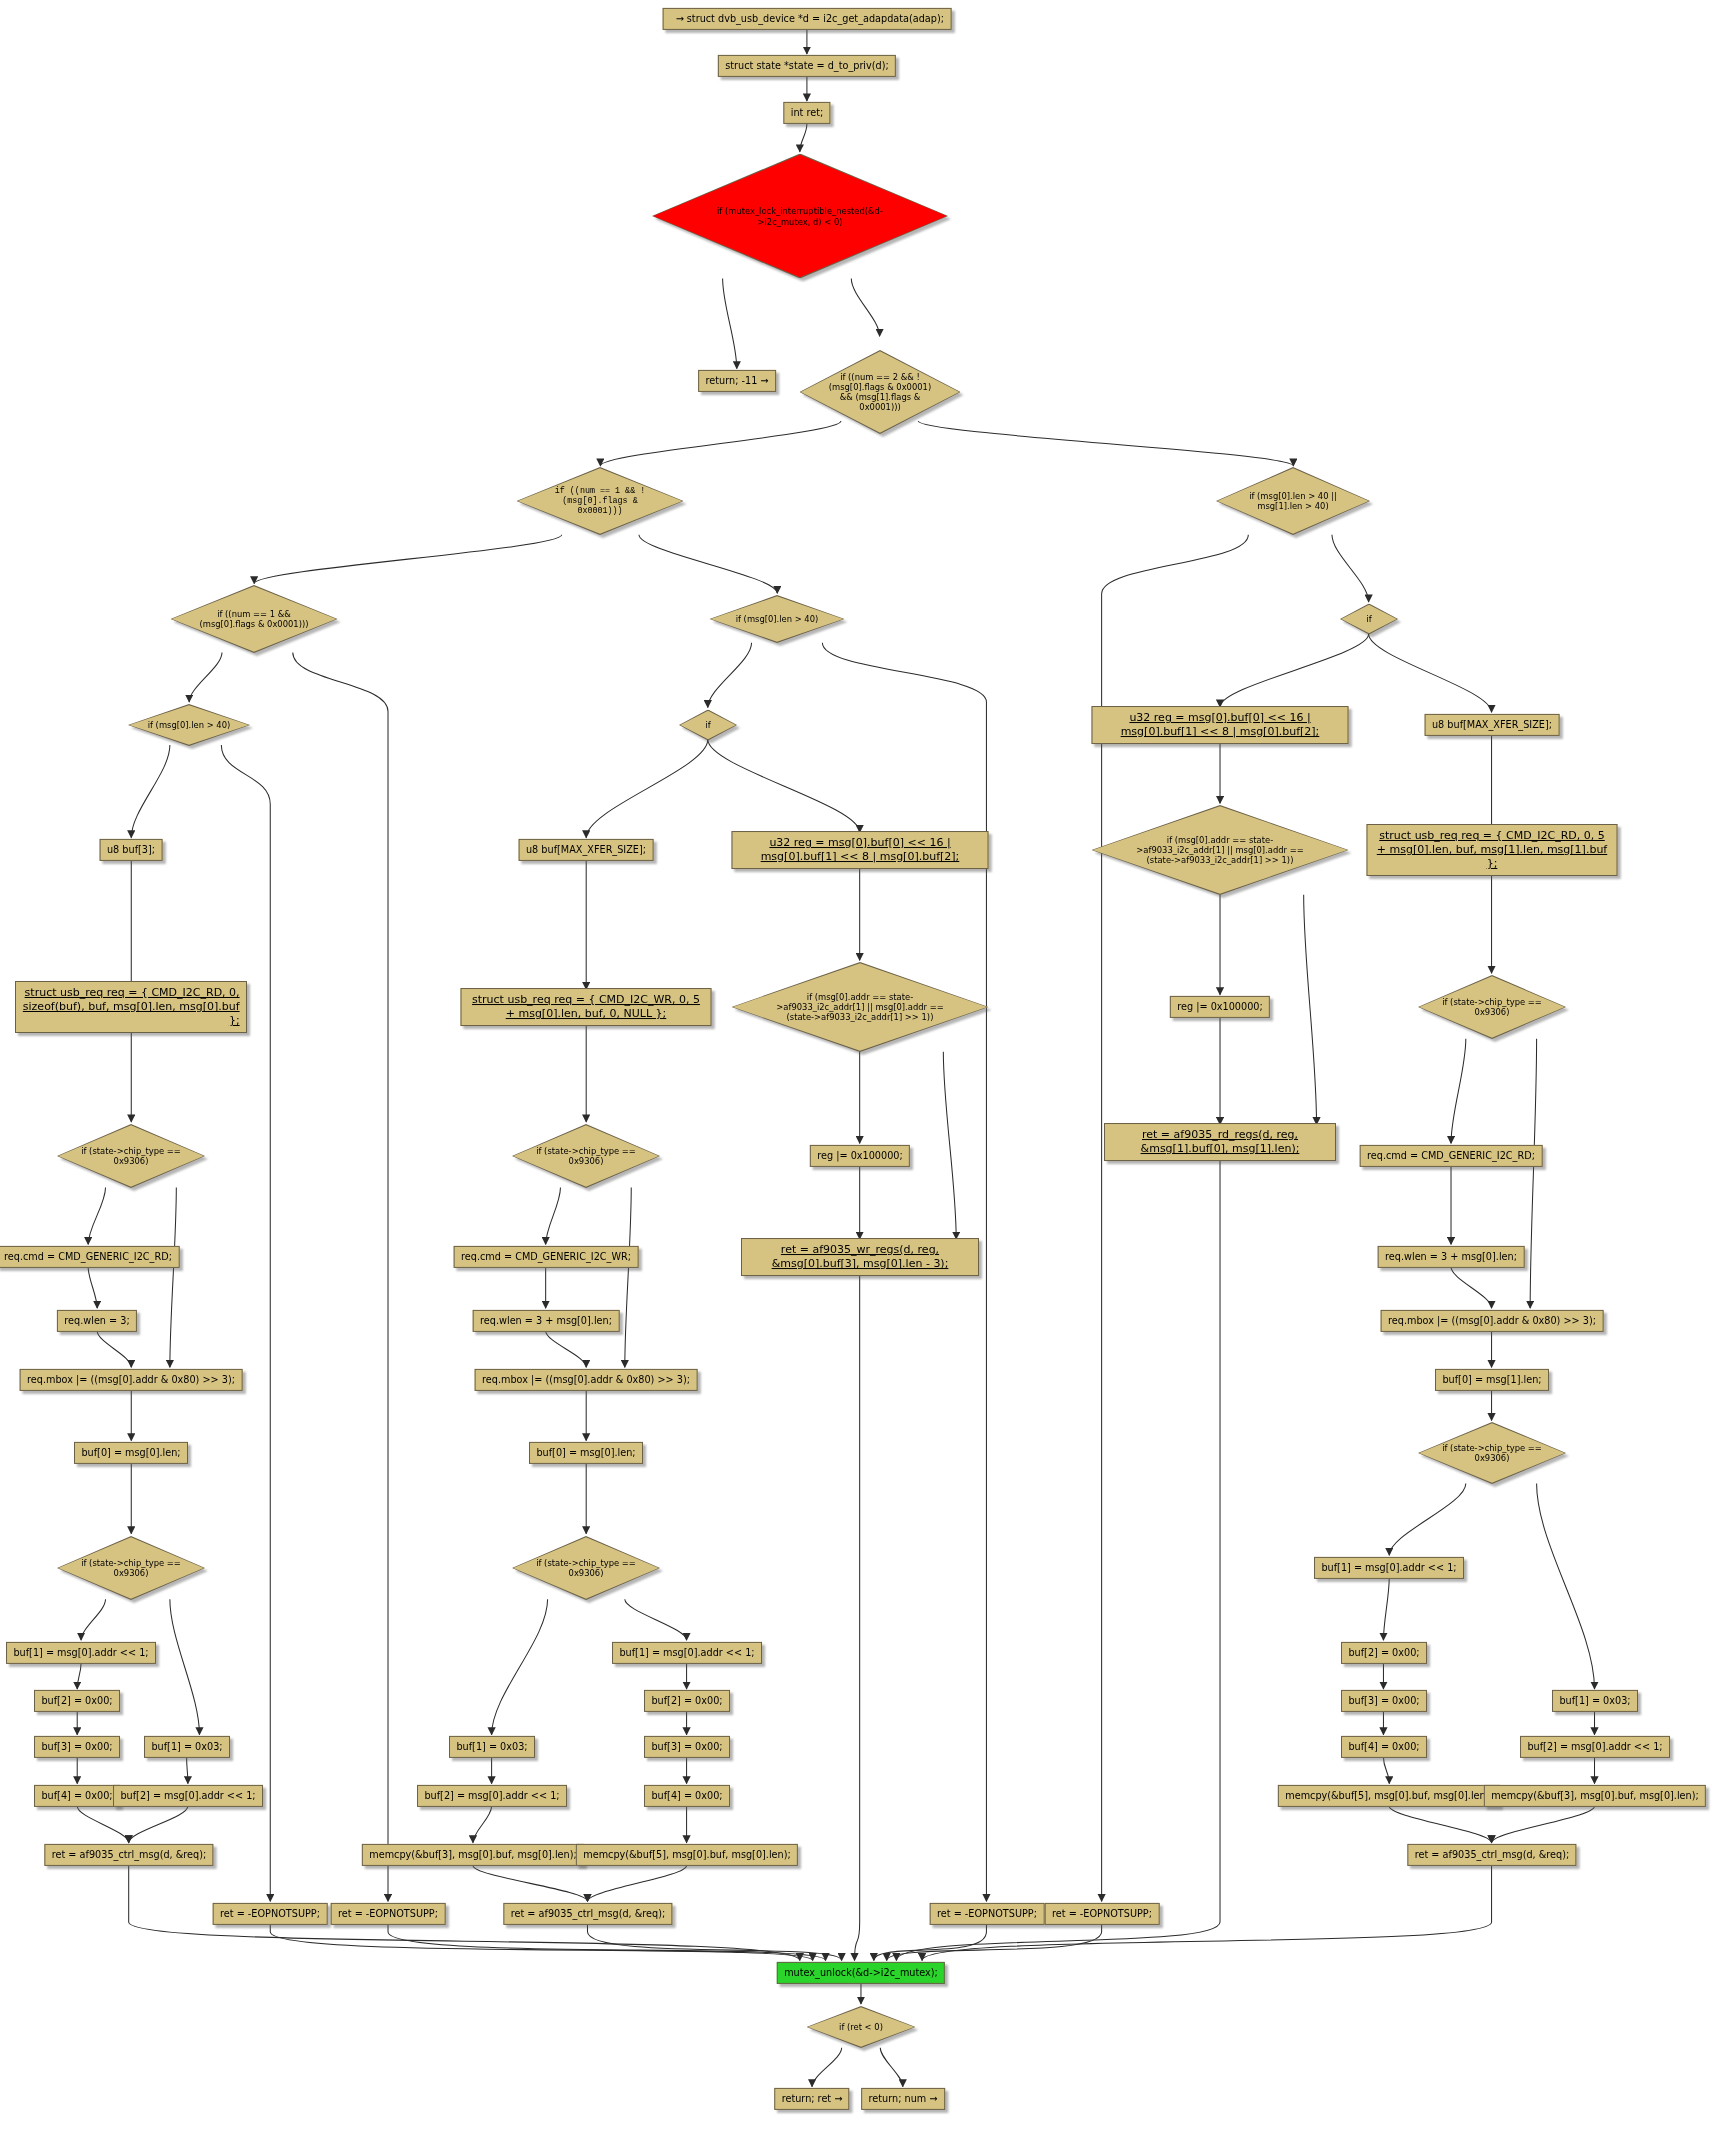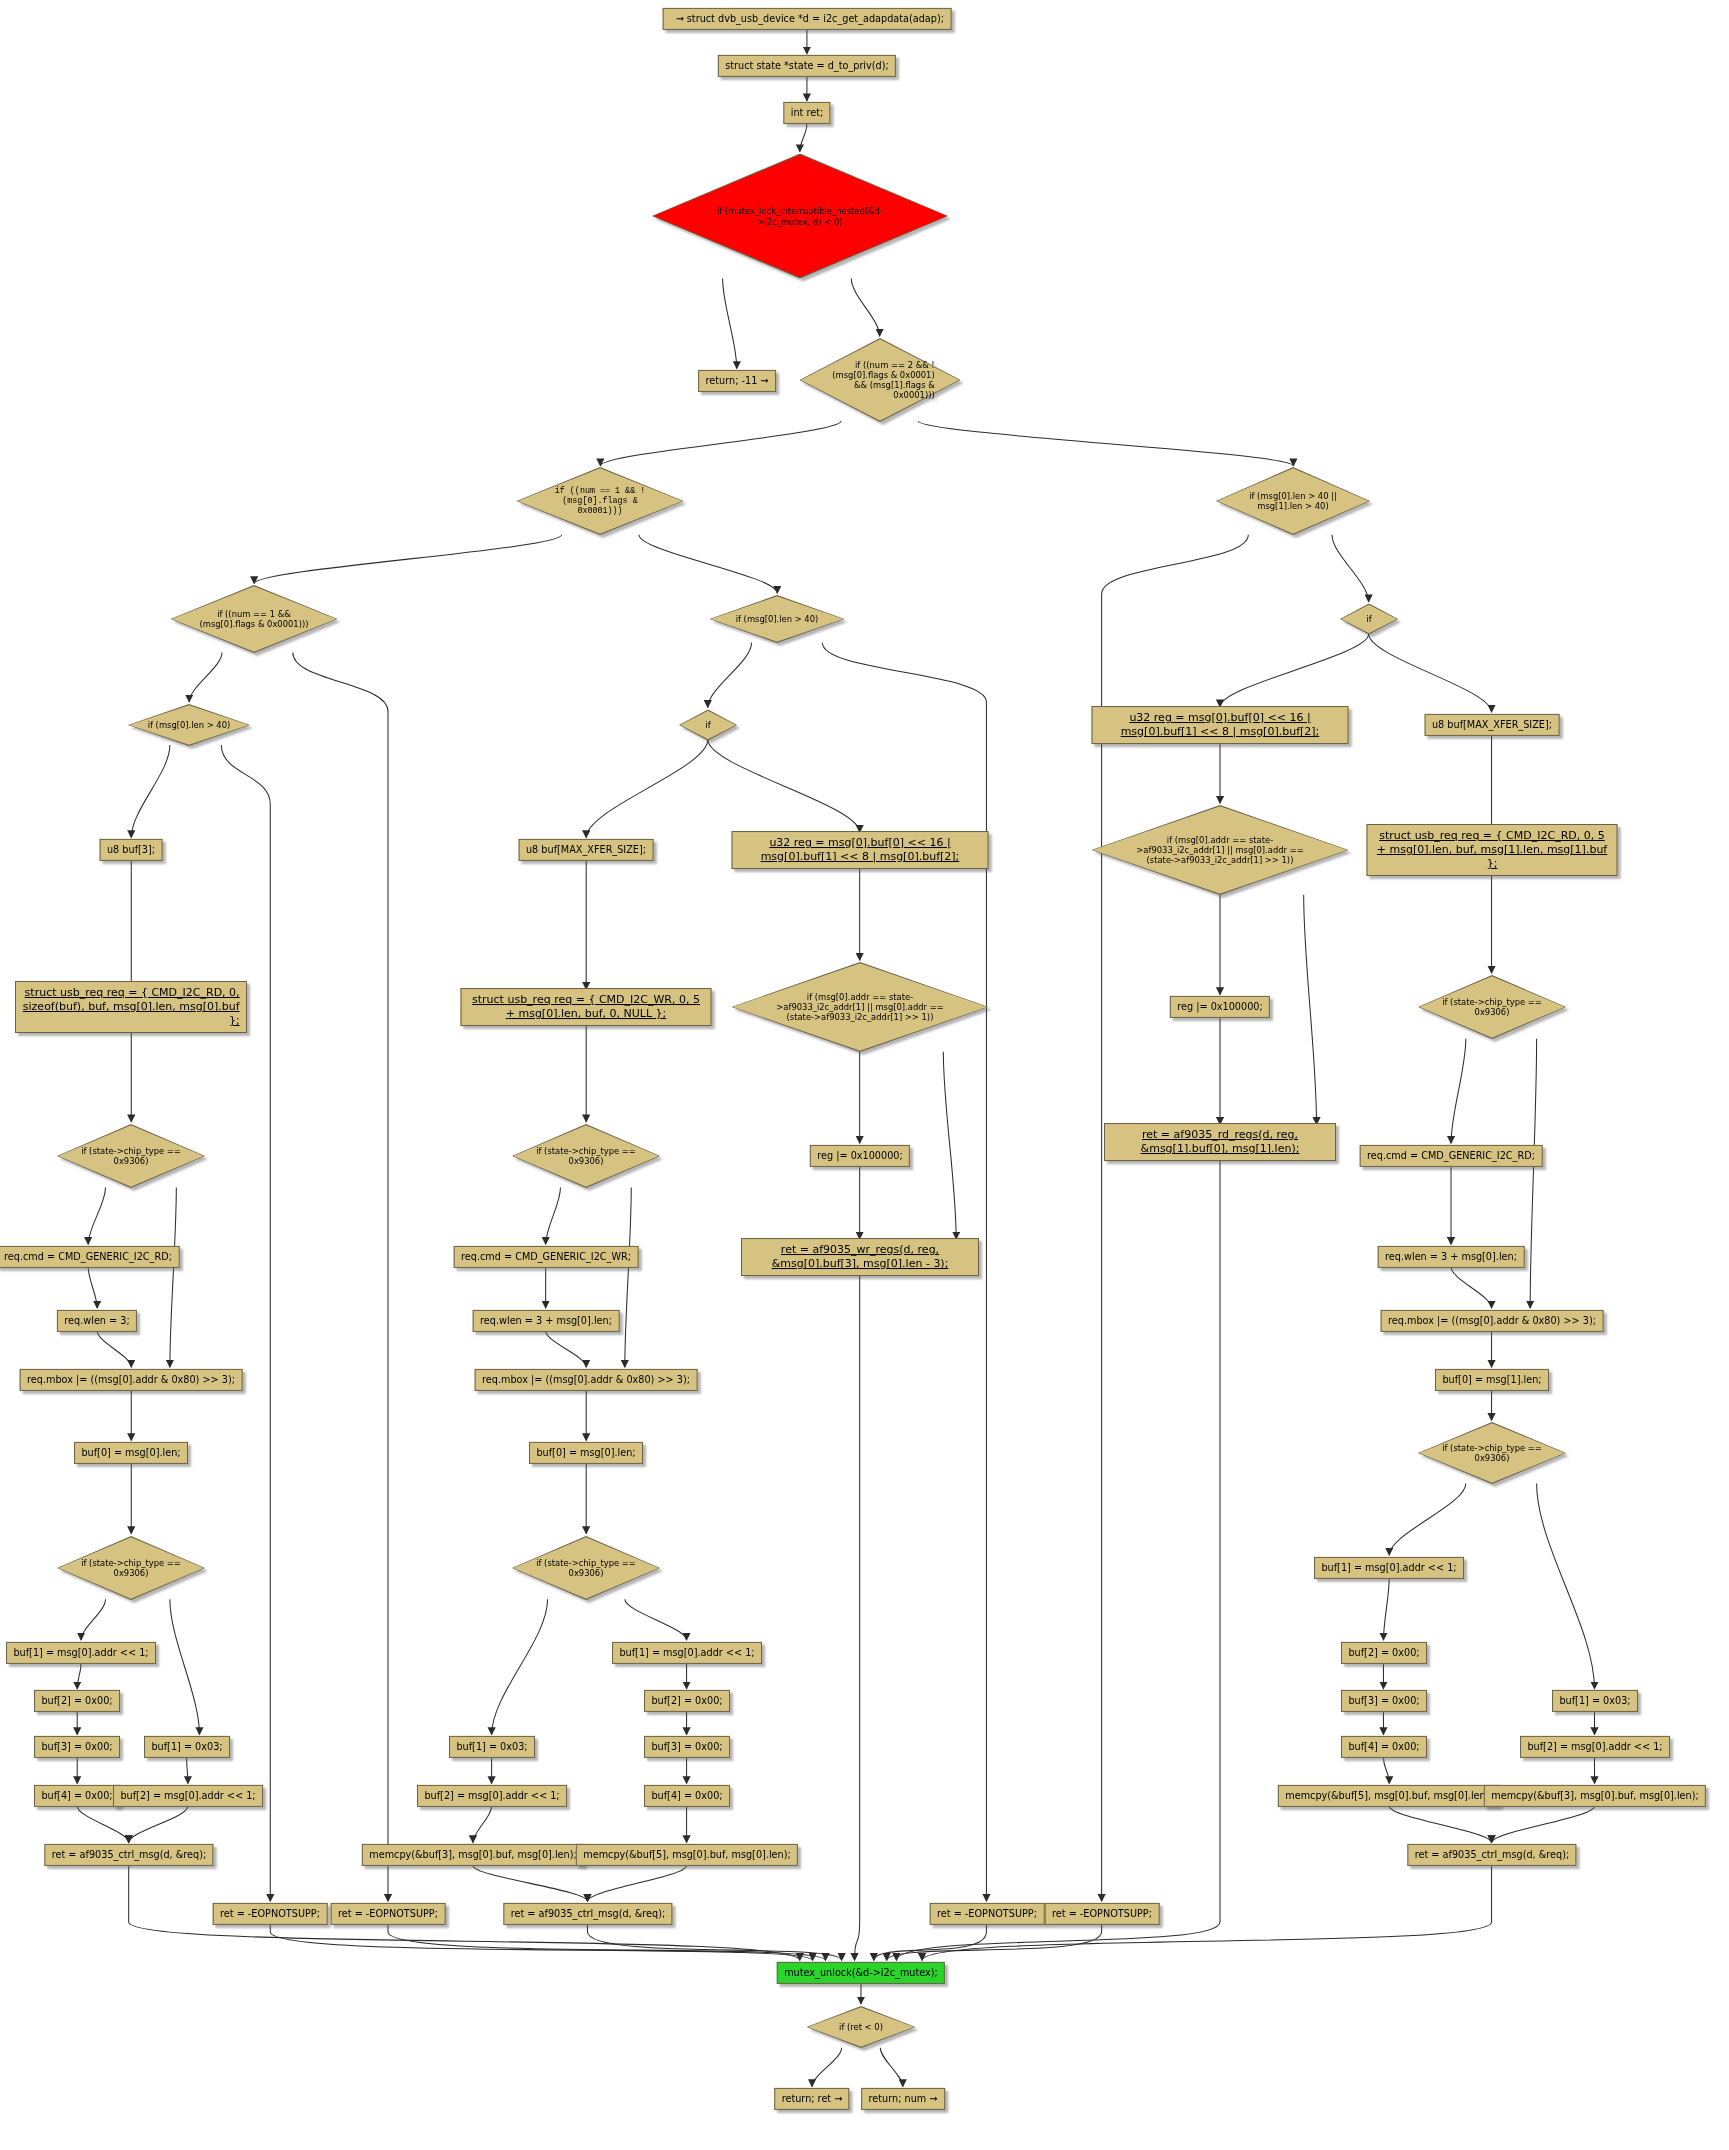--- a/index.html
+++ b/index.html
@@ -148,21 +148,21 @@
         <span class="lbl">int ret;</span>
       </div>
       <div class="node diamond red" style="left: 800px; top: 216px; width: 296px; height: 125px;">
         <span class="dB"></span>
         <span class="dF"></span>
         <span class="lbl">if (mutex_lock_interruptible_nested(&amp;d-&gt;i2c_mutex, d) &lt; 0)</span>
       </div>
       <div class="node box" style="left: 737px; top: 381px;">
         <span class="lbl">return; -11 →</span>
       </div>
-      <div class="node diamond" style="left: 880px; top: 380px; width: 161px; height: 84px; text-align: right;">
+      <div class="node diamond" style="left: 880px; top: 392px; width: 161px; height: 84px;">
         <span class="dB"></span>
         <span class="dF"></span>
         <span class="lbl">if ((num == 2 &amp;&amp; !(msg[0].flags &amp; 0x0001) &amp;&amp; (msg[1].flags &amp; 0x0001)))</span>
       </div>
       <div class="node diamond" style="left: 600px; top: 501px; width: 167px; height: 68px; font-family: Liberation Mono, monospace;">
         <span class="dB"></span>
         <span class="dF"></span>
         <span class="lbl">if ((num == 1 &amp;&amp; !(msg[0].flags &amp; 0x0001)))</span>
       </div>
       <div class="node diamond" style="left: 1293px; top: 501px; width: 154px; height: 68px;">

